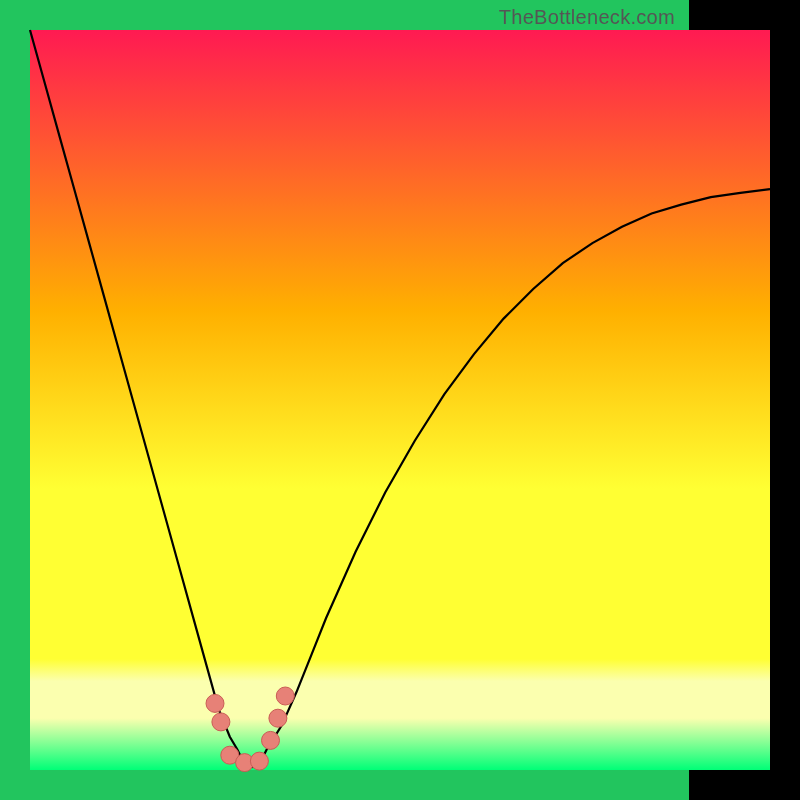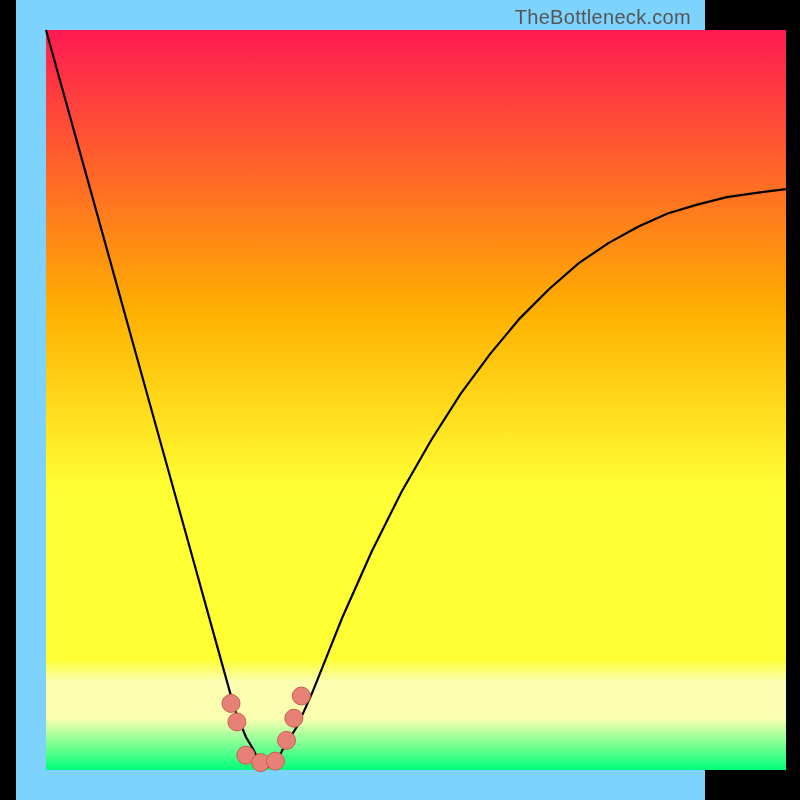--- a/index.html
+++ b/index.html
@@ -7,23 +7,22 @@
     padding: 0;
     width: 800px;
     height: 800px;
     background: #000;
     font-family: Arial, Helvetica, sans-serif;
     overflow: hidden;
   }
   .outer {
     width: 689px;
     height: 800px;
-    background: #7dd3fc;
+    background: #22c55e;
     position: relative;
-    margin-left: 16px;
   }
   .watermark {
     position: absolute;
     top: 6px;
     right: 14px;
     color: #555;
     font-size: 20px;
     font-weight: 500;
     letter-spacing: 0.3px;
     z-index: 5;

